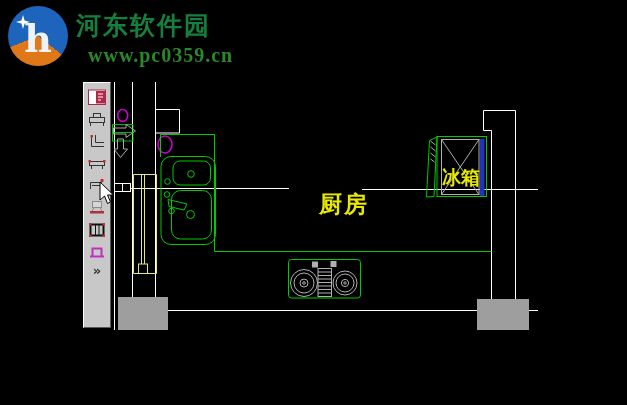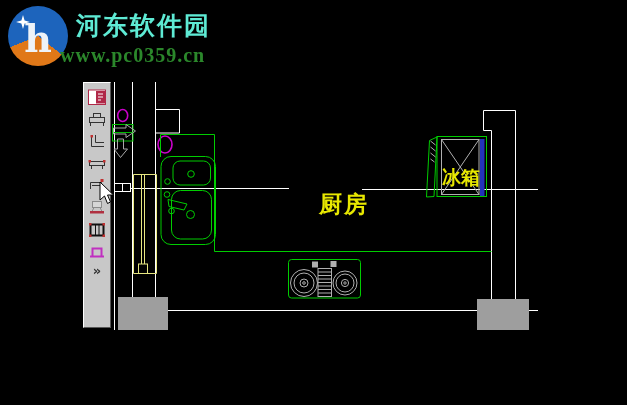--- a/index.html
+++ b/index.html
@@ -6,22 +6,22 @@
   .page{position:relative;width:627px;height:405px;background:#000;overflow:hidden;
         font-family:"DejaVu Sans",sans-serif;}
 
   
   .logo-wrap{position:absolute;left:0;top:0;width:260px;height:80px;}
   .logo-circle{position:absolute;left:8px;top:6px;width:60px;height:60px;border-radius:50%;
     background:conic-gradient(from 0deg,#1d64bc 0 128deg,#e07818 128deg 248deg,#1d64bc 248deg 360deg);}
   .logo-letter{position:absolute;left:0;top:4px;width:60px;height:56px;display:flex;align-items:center;justify-content:center;
     color:#eef3f8;font-weight:bold;font-size:38px;font-family:"DejaVu Serif",serif;}
   .logo-star{position:absolute;left:8px;top:9px;width:14px;height:14px;}
-  .wm-title{position:absolute;left:76px;top:9px;font-size:25px;font-weight:bold;letter-spacing:2px;color:#5eead4;white-space:nowrap;}
-  .wm-url{position:absolute;left:60px;top:44px;font-size:20px;font-weight:bold;letter-spacing:1px;color:#2b872b;
+  .wm-title{position:absolute;left:76px;top:9px;font-size:25px;font-weight:bold;letter-spacing:2px;color:#15803d;white-space:nowrap;}
+  .wm-url{position:absolute;left:88px;top:44px;font-size:20px;font-weight:bold;letter-spacing:1px;color:#2b872b;
     font-family:"Liberation Serif",serif;white-space:nowrap;}
 
   
   .toolbar{position:absolute;left:83px;top:82px;width:28px;height:246px;background:#c8c8c8;
     border-top:1px solid #fff;border-left:1px solid #fff;border-right:1px solid #585858;border-bottom:1px solid #585858;
     box-sizing:border-box;display:flex;flex-direction:column;align-items:center;padding-top:4px;}
   .tb-btn{width:22px;height:20px;margin-bottom:2px;display:flex;align-items:center;justify-content:center;cursor:default;}
   .tb-more{width:22px;height:15px;display:flex;align-items:center;justify-content:center;
     font-size:13px;font-weight:bold;color:#333;line-height:12px;}
 

